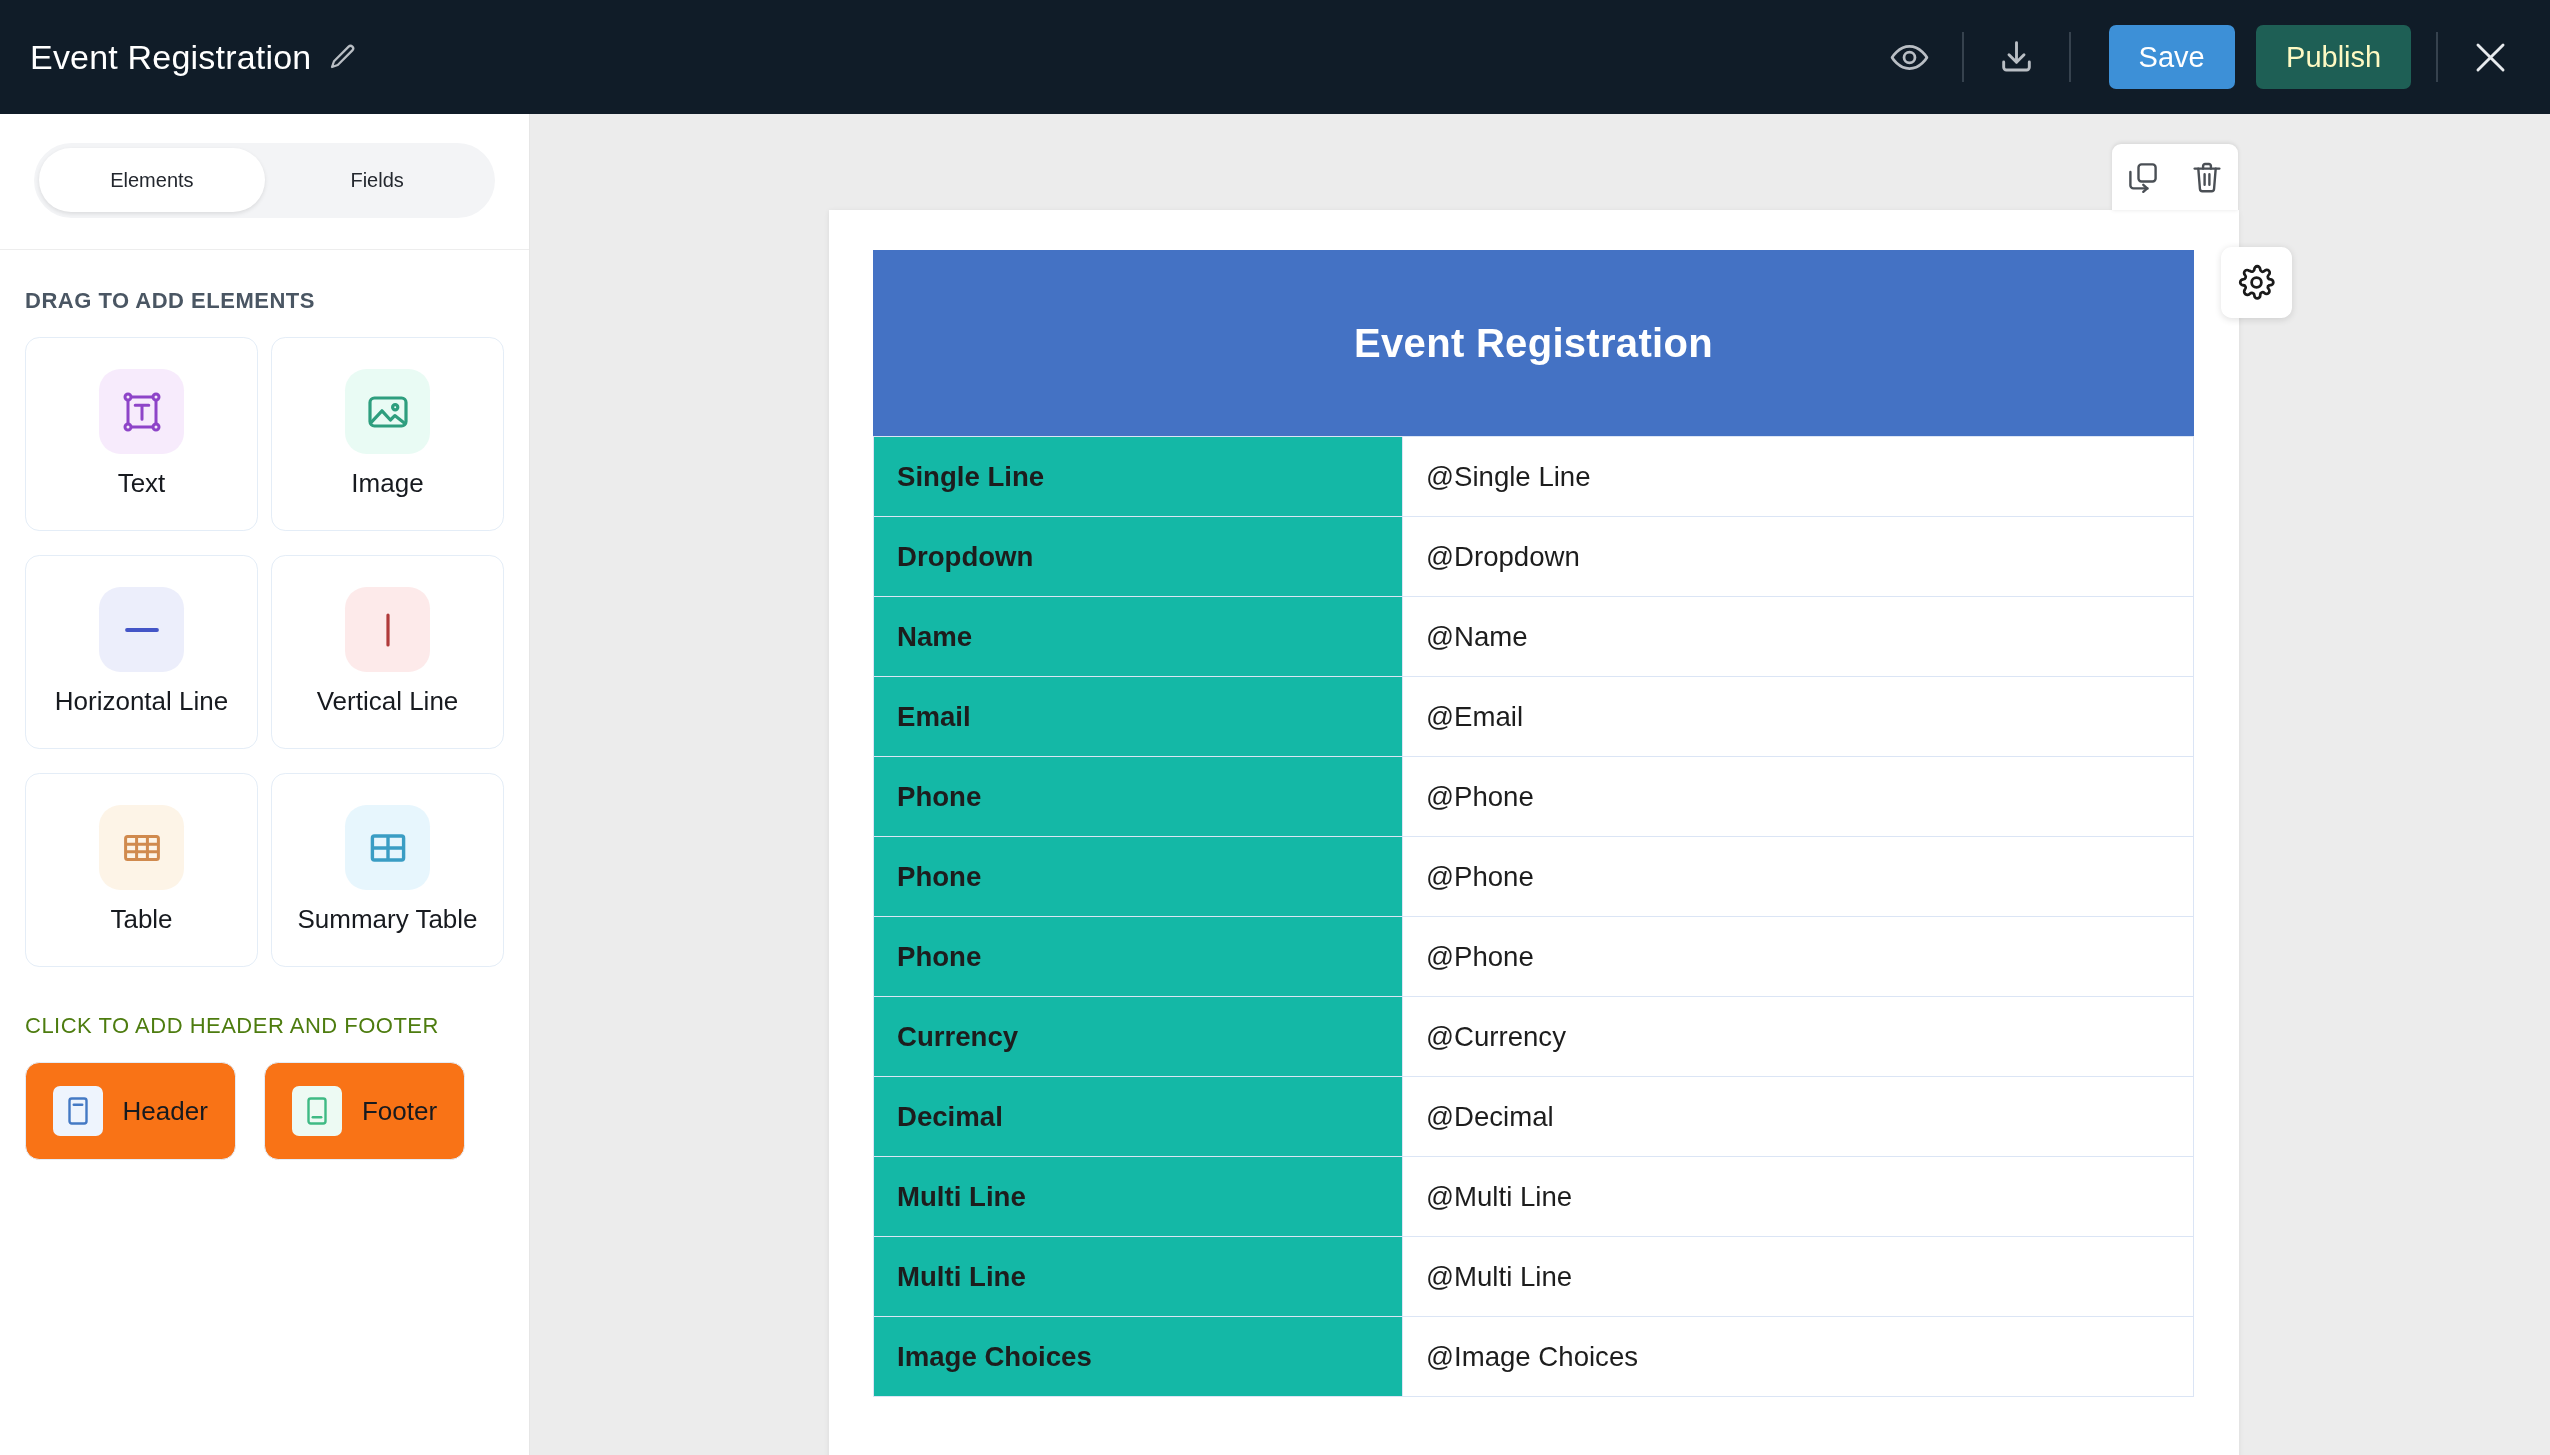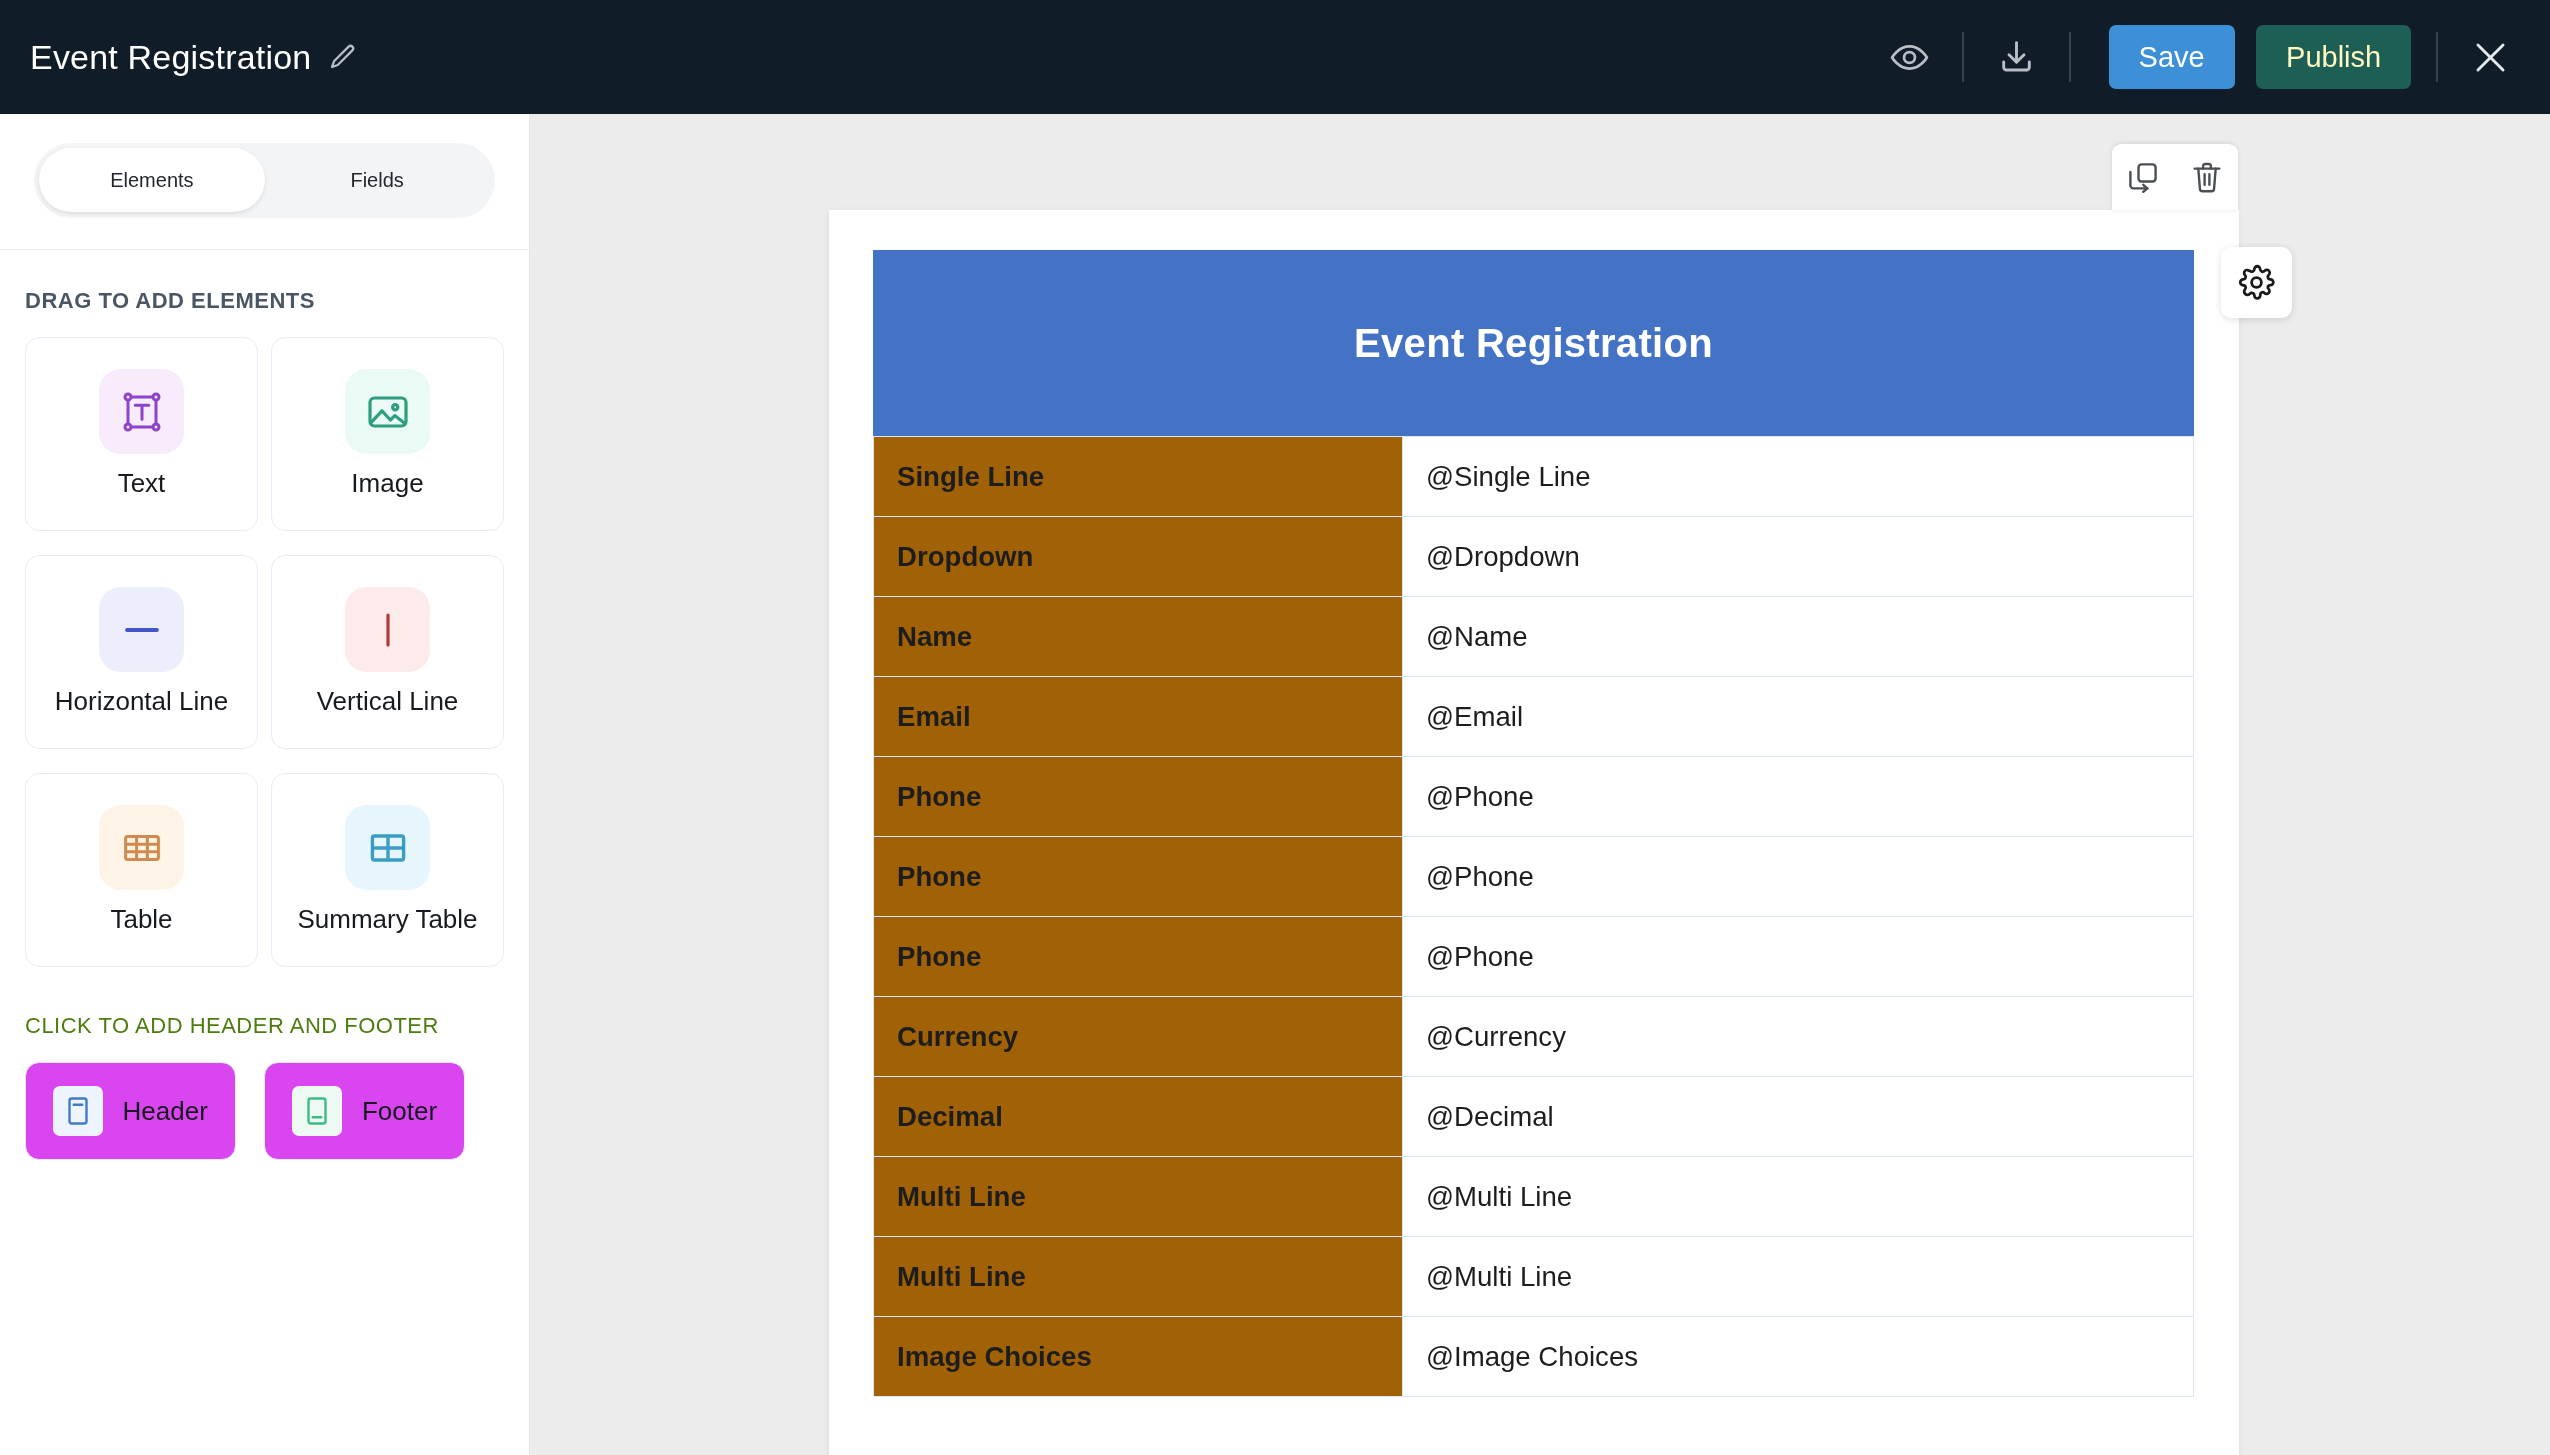--- a/index.html
+++ b/index.html
@@ -133,21 +133,21 @@
     display: flex; gap: 28.5px;
   }
   .hf-card {
     height: 98px;
     border: 0.9px solid #e4edf7;
     border-radius: 14.2px;
     display: flex; align-items: center;
     gap: 19.6px;
     padding: 0 27px;
     cursor: pointer;
-    background: #d946ef;
+    background: #f97316;
   }
   .hf-ico {
     width: 50px; height: 50px;
     border-radius: 7.1px;
     display: flex; align-items: center; justify-content: center;
   }
   .hf-text { font-size: 26px; color: #171a1f; }
 
   
   .canvas {
@@ -212,21 +212,21 @@
   .doc-table td {
     height: 80px;
     border: 0.9px solid #dbe5f5;
     padding: 0 23px;
     font-size: 27.6px;
     color: #1d1d1d;
     vertical-align: middle;
   }
   .doc-table td.k {
     width: 529px;
-    background: #a16207;
+    background: #14b8a6;
     font-weight: 700;
   }
   .doc-table td.v {
     background: #ffffff;
     font-weight: 400;
   }
 </style>
 </head>
 <body>
 

